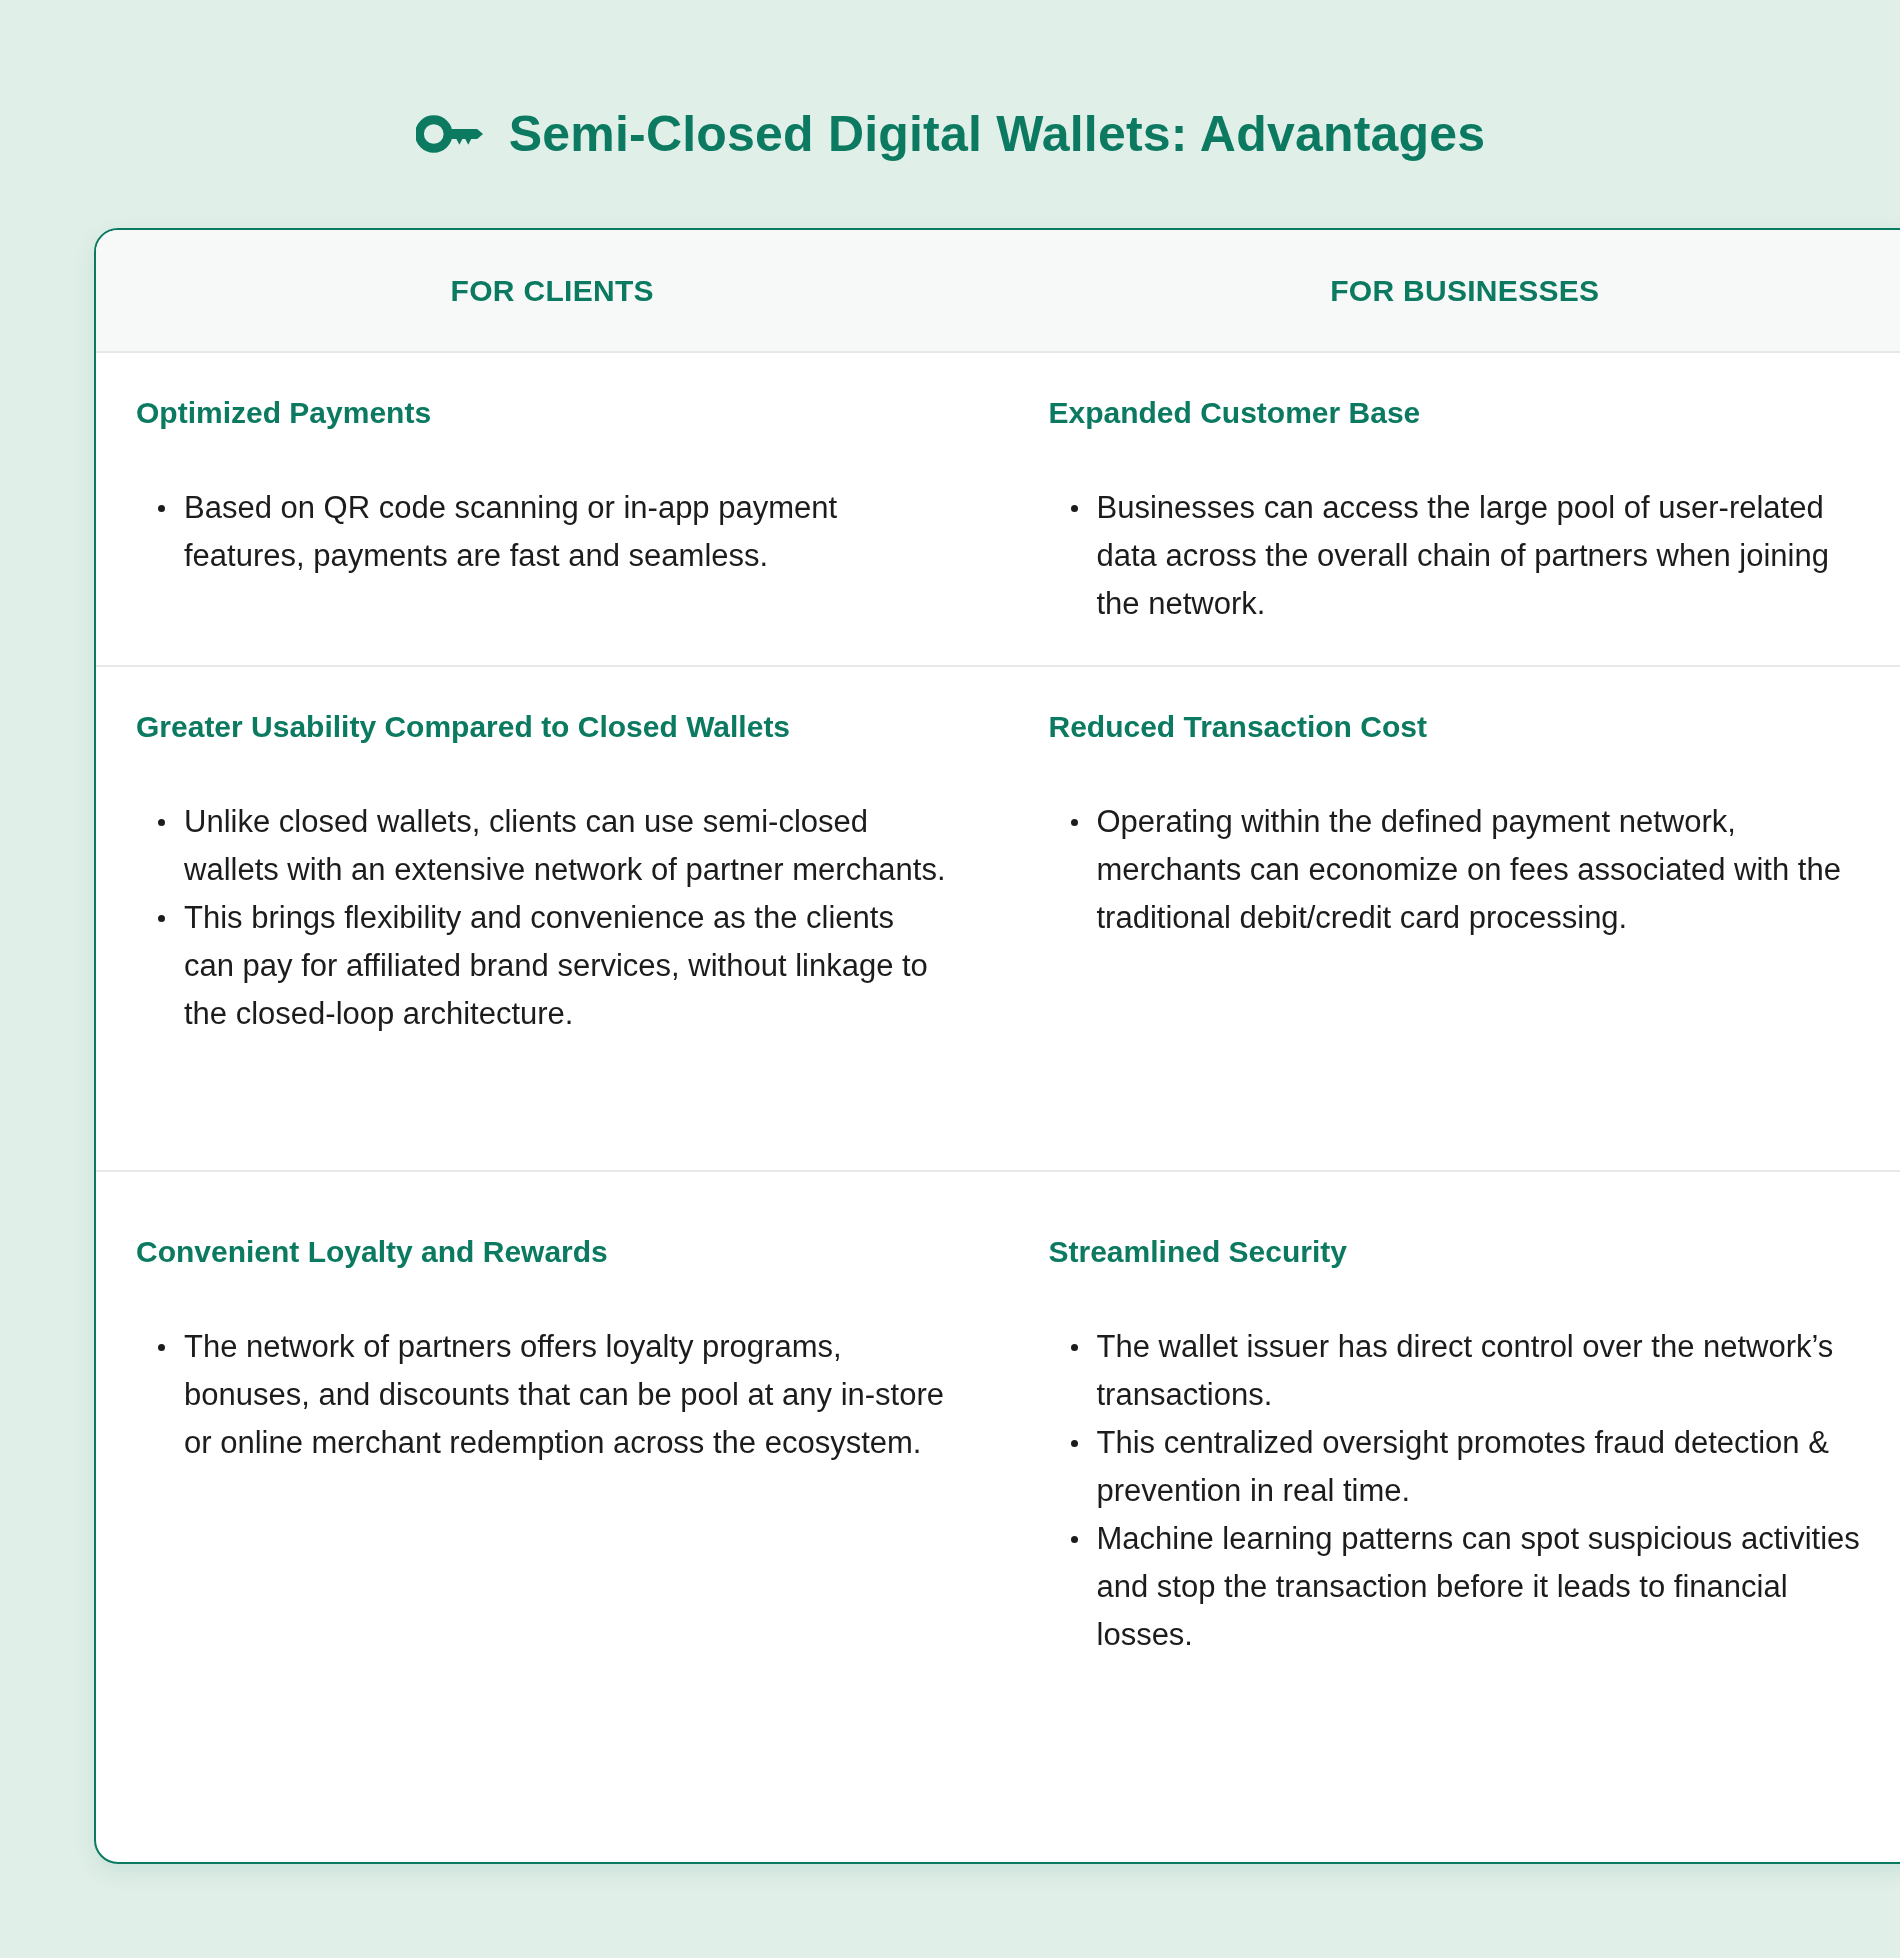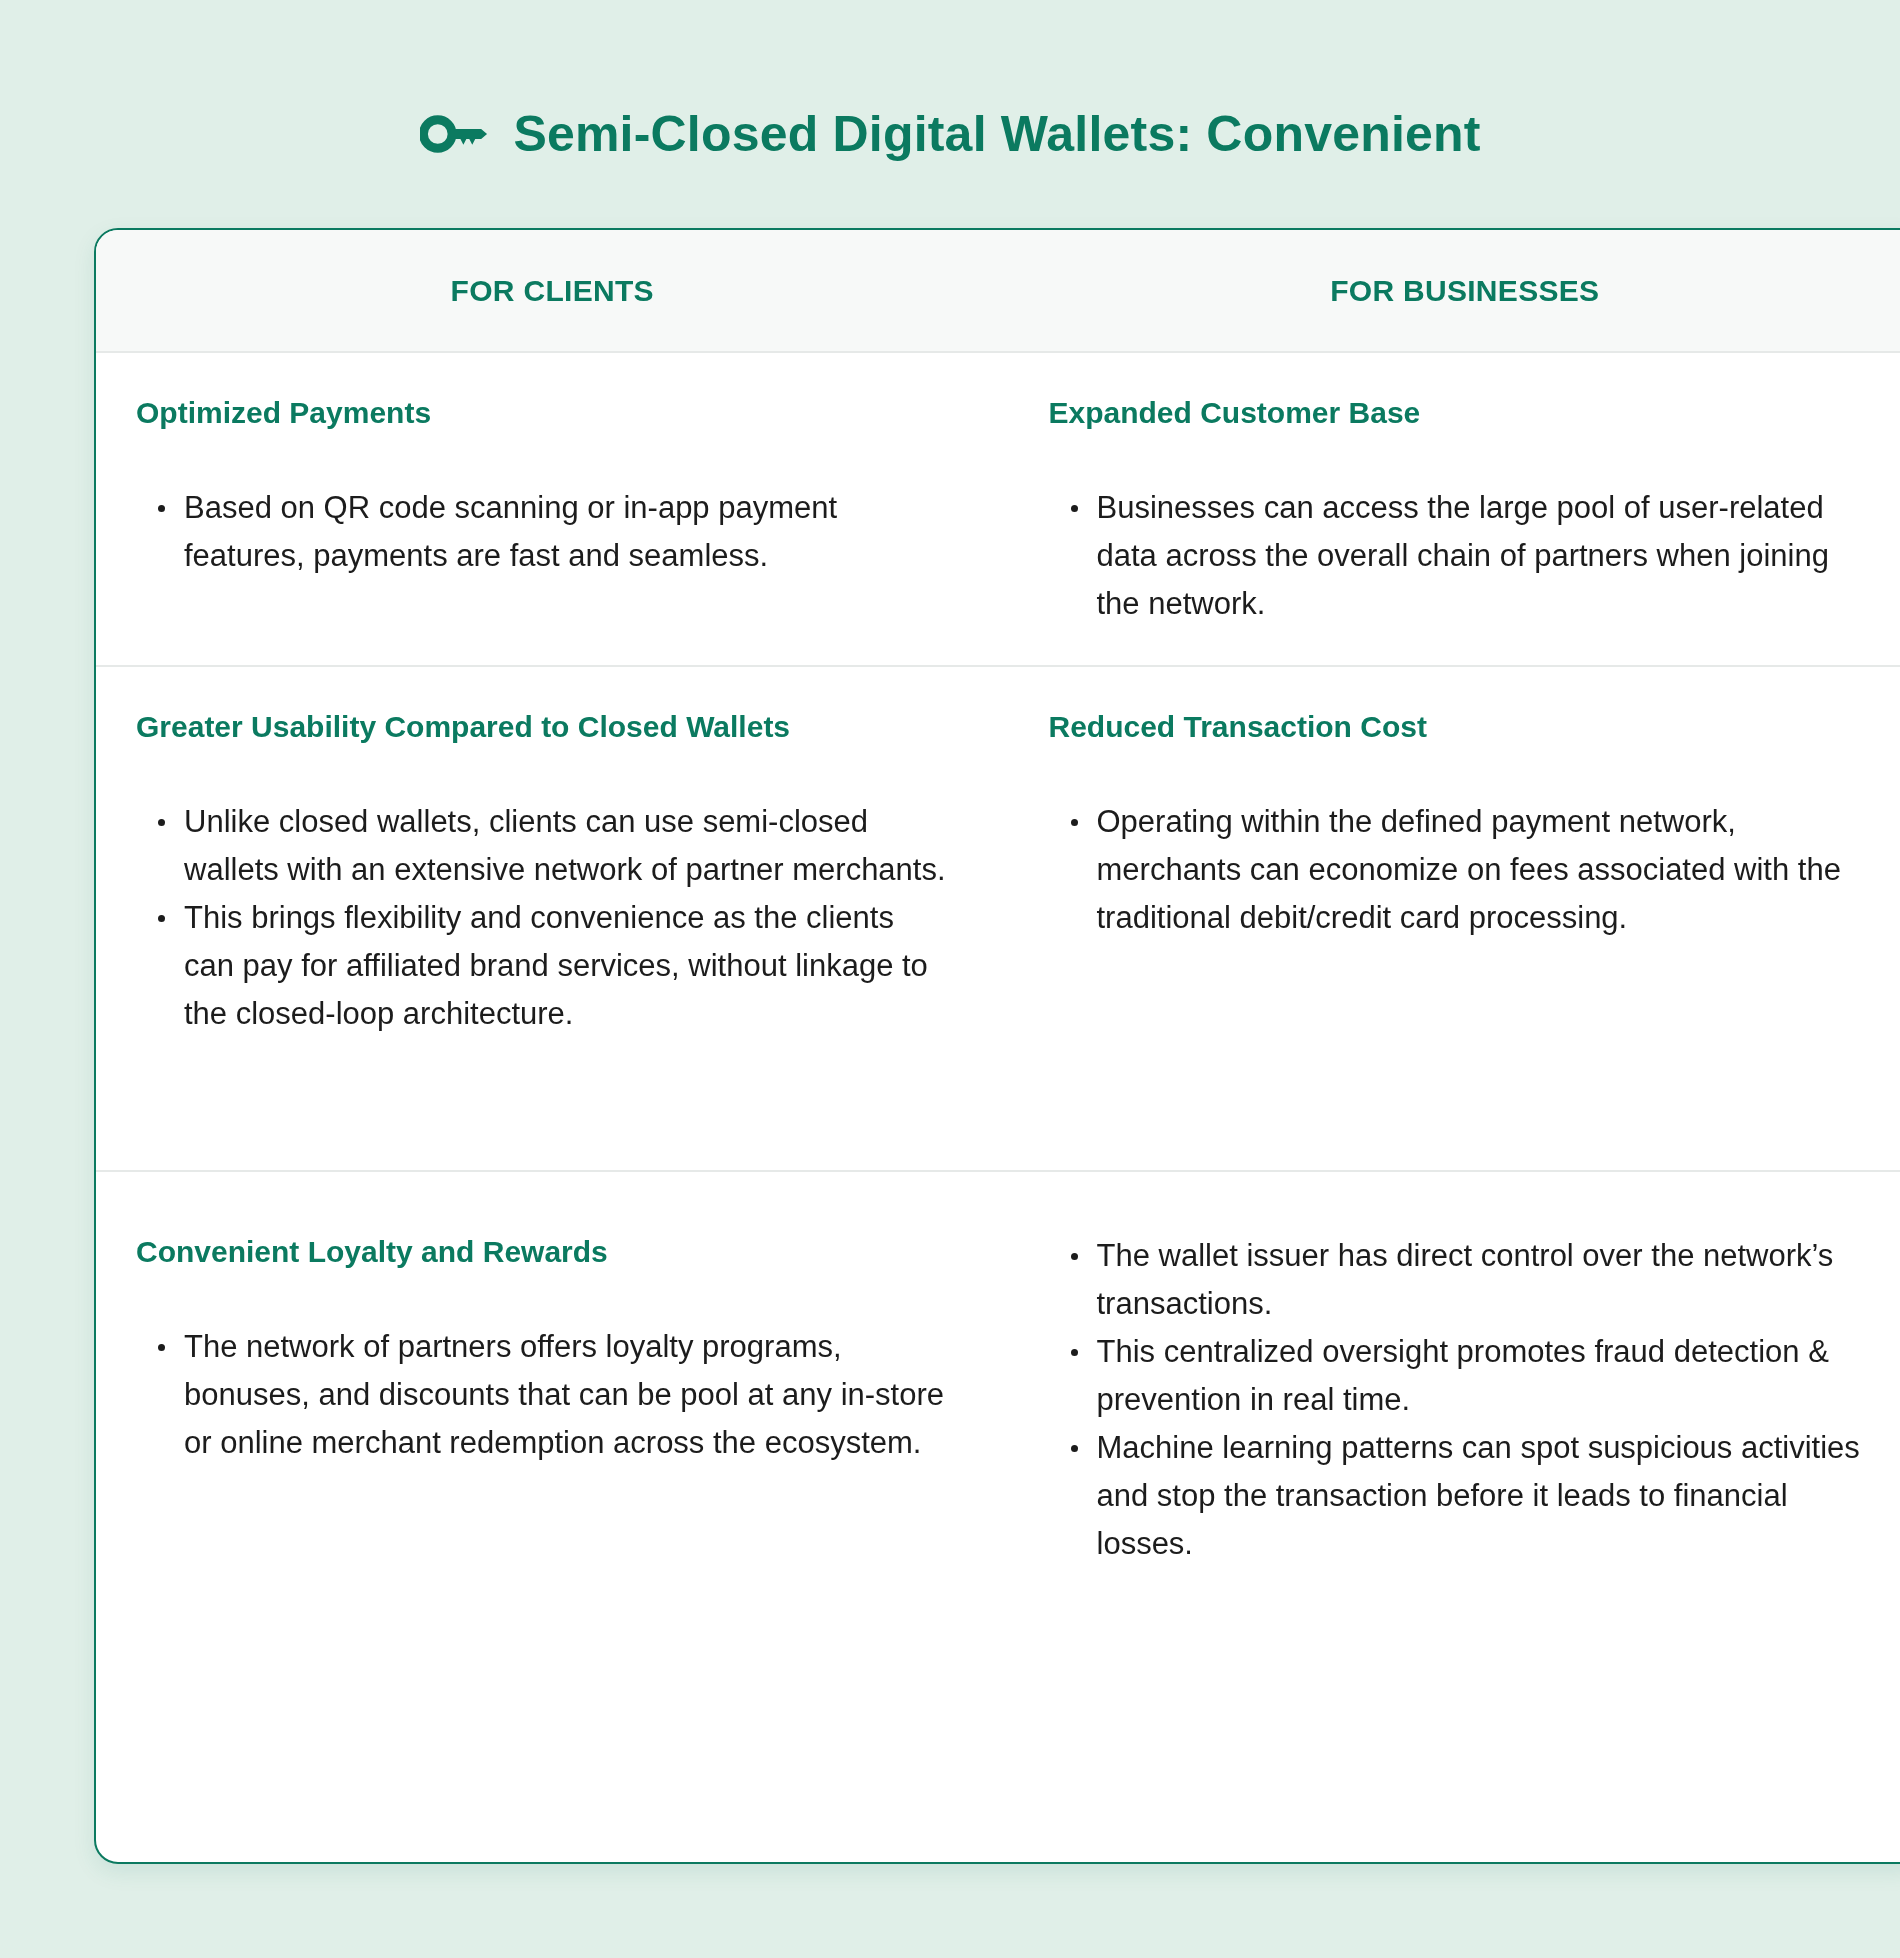--- a/index.html
+++ b/index.html
@@ -112,21 +112,21 @@
 
 <div class="page">
 
   <div class="title-row">
     <span class="key-icon">
       <svg width="71" height="40" viewBox="0 0 72 40" xmlns="http://www.w3.org/2000/svg">
         <circle cx="18" cy="20" r="14.5" fill="none" stroke="#0b7a60" stroke-width="9"></circle>
         <path d="M31 15 L62 15 L68 20 L62 25 L56 25 L53 31 L50 25 L47 25 L44 31 L41 25 L31 25 Z" fill="#0b7a60"></path>
       </svg>
     </span>
-    <h1>Semi-Closed Digital Wallets: Convenient</h1>
+    <h1>Semi-Closed Digital Wallets: Advantages</h1>
   </div>
 
   <div class="card">
 
     <div class="card-header">
       <div class="col-head">FOR CLIENTS</div>
       <div class="col-head">FOR BUSINESSES</div>
     </div>
 
     <div class="row r1">
@@ -161,20 +161,21 @@
     </div>
 
     <div class="row r3">
       <div class="cell left">
         <h2>Convenient Loyalty and Rewards</h2>
         <ul>
           <li>The network of partners offers loyalty programs, bonuses, and discounts that can be pool at any in-store or online merchant redemption across the ecosystem.</li>
         </ul>
       </div>
       <div class="cell right">
+        <h2>Streamlined Security</h2>
         <ul>
           <li>The wallet issuer has direct control over the network’s transactions.</li>
           <li>This centralized oversight promotes fraud detection &amp; prevention in real time.</li>
           <li>Machine learning patterns can spot suspicious activities and stop the transaction before it leads to financial losses.</li>
         </ul>
       </div>
     </div>
 
   </div>
 </div>

